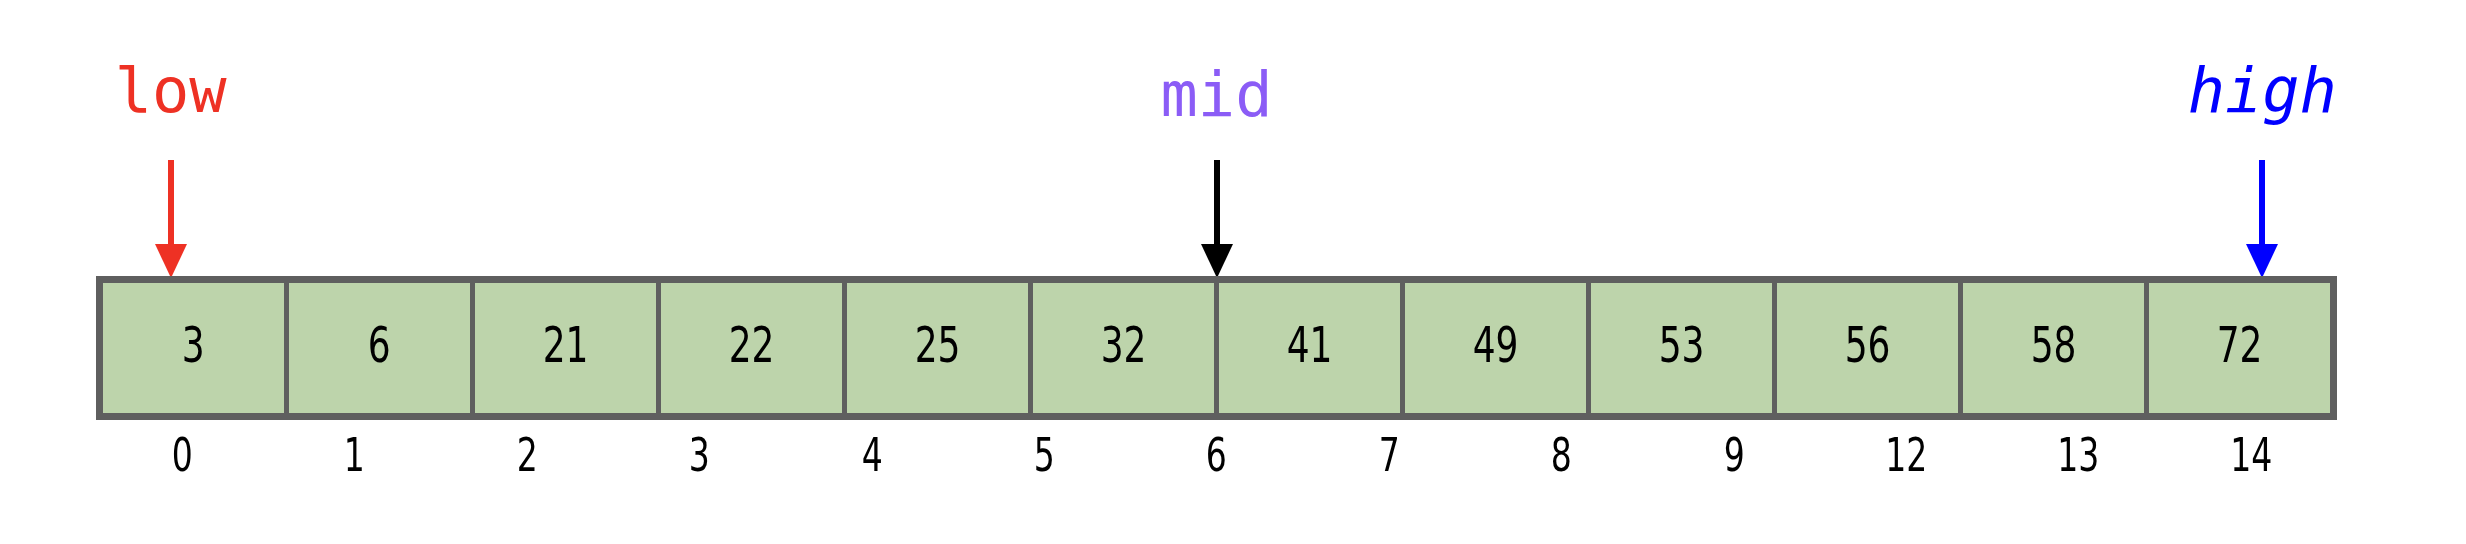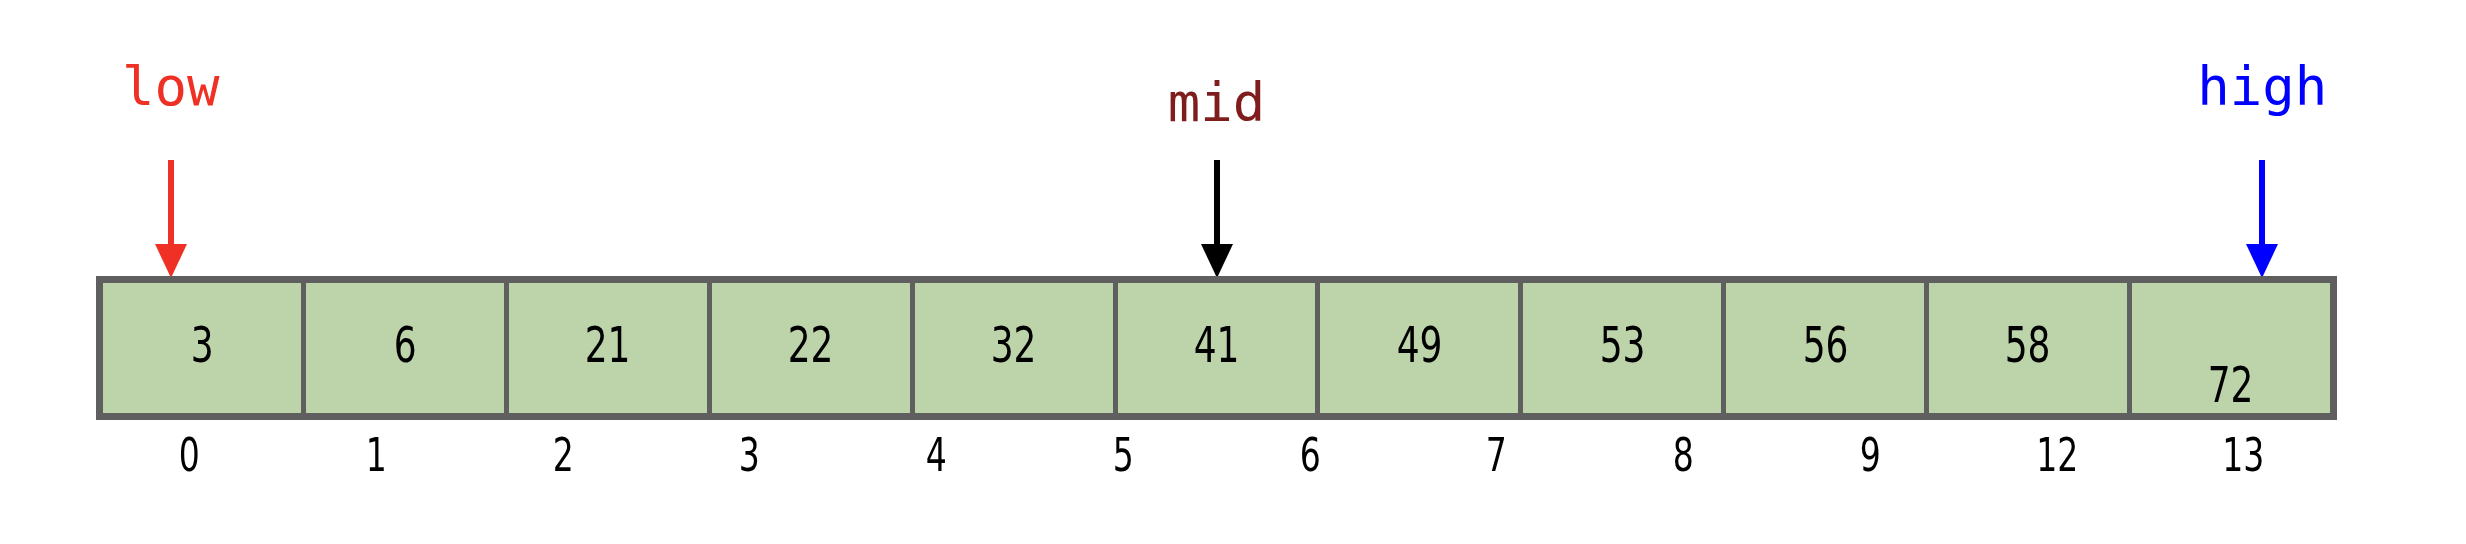--- a/index.html
+++ b/index.html
@@ -25,21 +25,21 @@
     width: 0;
     height: 0;
   }
 
   .pointer-label {
     position: absolute;
     left: 0;
     transform: translateX(-50%);
     white-space: nowrap;
     font-family: "DejaVu Sans Mono", "Liberation Mono", monospace;
-    font-size: 54px;
+    font-size: 62px;
     font-weight: 400;
     line-height: 1;
     letter-spacing: 0px;
   }
 
   .pointer-arrow {
     position: absolute;
     left: 0;
     transform: translateX(-50%);
   }
@@ -60,21 +60,21 @@
   .array-cell {
     position: relative;
     flex: 1 1 0;
     box-sizing: border-box;
     background: #bdd4ab;
     border-right: 5px solid #5f5f5f;
     display: flex;
     align-items: center;
     justify-content: center;
   }
-  .array-cell:last-child { border-right: none; align-items: flex-end; }
+  .array-cell:last-child { border-right: none; }
 
   .cell-value {
     font-family: "Liberation Sans Narrow", "DejaVu Sans Condensed", "Liberation Sans", sans-serif;
     font-size: 50px;
     font-weight: 400;
     color: #000000;
     line-height: 1;
     transform: scaleX(0.80);
     position: relative;
     top: -3px;
@@ -115,31 +115,31 @@
     <div class="pointer-label" id="low-label" style="color: rgb(238, 49, 36); top: 60px;">low</div>
     <div class="pointer-arrow" id="low-arrow" style="top: 160px;">
       <svg width="40" height="120" viewBox="0 0 40 120" aria-hidden="true">
         <line x1="20" y1="0" x2="20" y2="92" stroke="#ee3124" stroke-width="6"></line>
         <polygon points="20,118 4,84 36,84" fill="#ee3124"></polygon>
       </svg>
     </div>
   </div>
 
   <div class="pointer" id="pointer-mid" style="left: 1216.5px;">
-    <div class="pointer-label" id="mid-label" style="color: #7f1d1d; top: 76px;">mid</div>
+    <div class="pointer-label" id="mid-label" style="color: #8b5cf6; top: 64px;">mid</div>
     <div class="pointer-arrow" id="mid-arrow" style="top: 160px;">
       <svg width="40" height="120" viewBox="0 0 40 120" aria-hidden="true">
         <line x1="20" y1="0" x2="20" y2="92" stroke="#000000" stroke-width="6"></line>
         <polygon points="20,118 4,84 36,84" fill="#000000"></polygon>
       </svg>
     </div>
   </div>
 
   <div class="pointer" id="pointer-high" style="left: 2262.3px;">
-    <div class="pointer-label" id="high-label" style="color: rgb(0, 0, 255); top: 60px;">high</div>
+    <div class="pointer-label" id="high-label" style="color: rgb(0, 0, 255); top: 60px; font-style: italic;">high</div>
     <div class="pointer-arrow" id="high-arrow" style="top: 160px;">
       <svg width="40" height="120" viewBox="0 0 40 120" aria-hidden="true">
         <line x1="20" y1="0" x2="20" y2="92" stroke="#0000ff" stroke-width="6"></line>
         <polygon points="20,118 4,84 36,84" fill="#0000ff"></polygon>
       </svg>
     </div>
   </div>
 
   <div id="array-outer">
       <div class="array-cell">
@@ -148,20 +148,23 @@
       <div class="array-cell">
         <span class="cell-value">6</span>
       </div>
       <div class="array-cell">
         <span class="cell-value">21</span>
       </div>
       <div class="array-cell">
         <span class="cell-value">22</span>
       </div>
       <div class="array-cell">
+        <span class="cell-value">25</span>
+      </div>
+      <div class="array-cell">
         <span class="cell-value">32</span>
       </div>
       <div class="array-cell">
         <span class="cell-value">41</span>
       </div>
       <div class="array-cell">
         <span class="cell-value">49</span>
       </div>
       <div class="array-cell">
         <span class="cell-value">53</span>
@@ -207,15 +210,18 @@
       </div>
       <div class="index-cell">
         <span class="index-label">9</span>
       </div>
       <div class="index-cell">
         <span class="index-label">12</span>
       </div>
       <div class="index-cell">
         <span class="index-label">13</span>
       </div>
+      <div class="index-cell">
+        <span class="index-label">14</span>
+      </div>
     </div>
 
 </div>
 
 </body></html>

